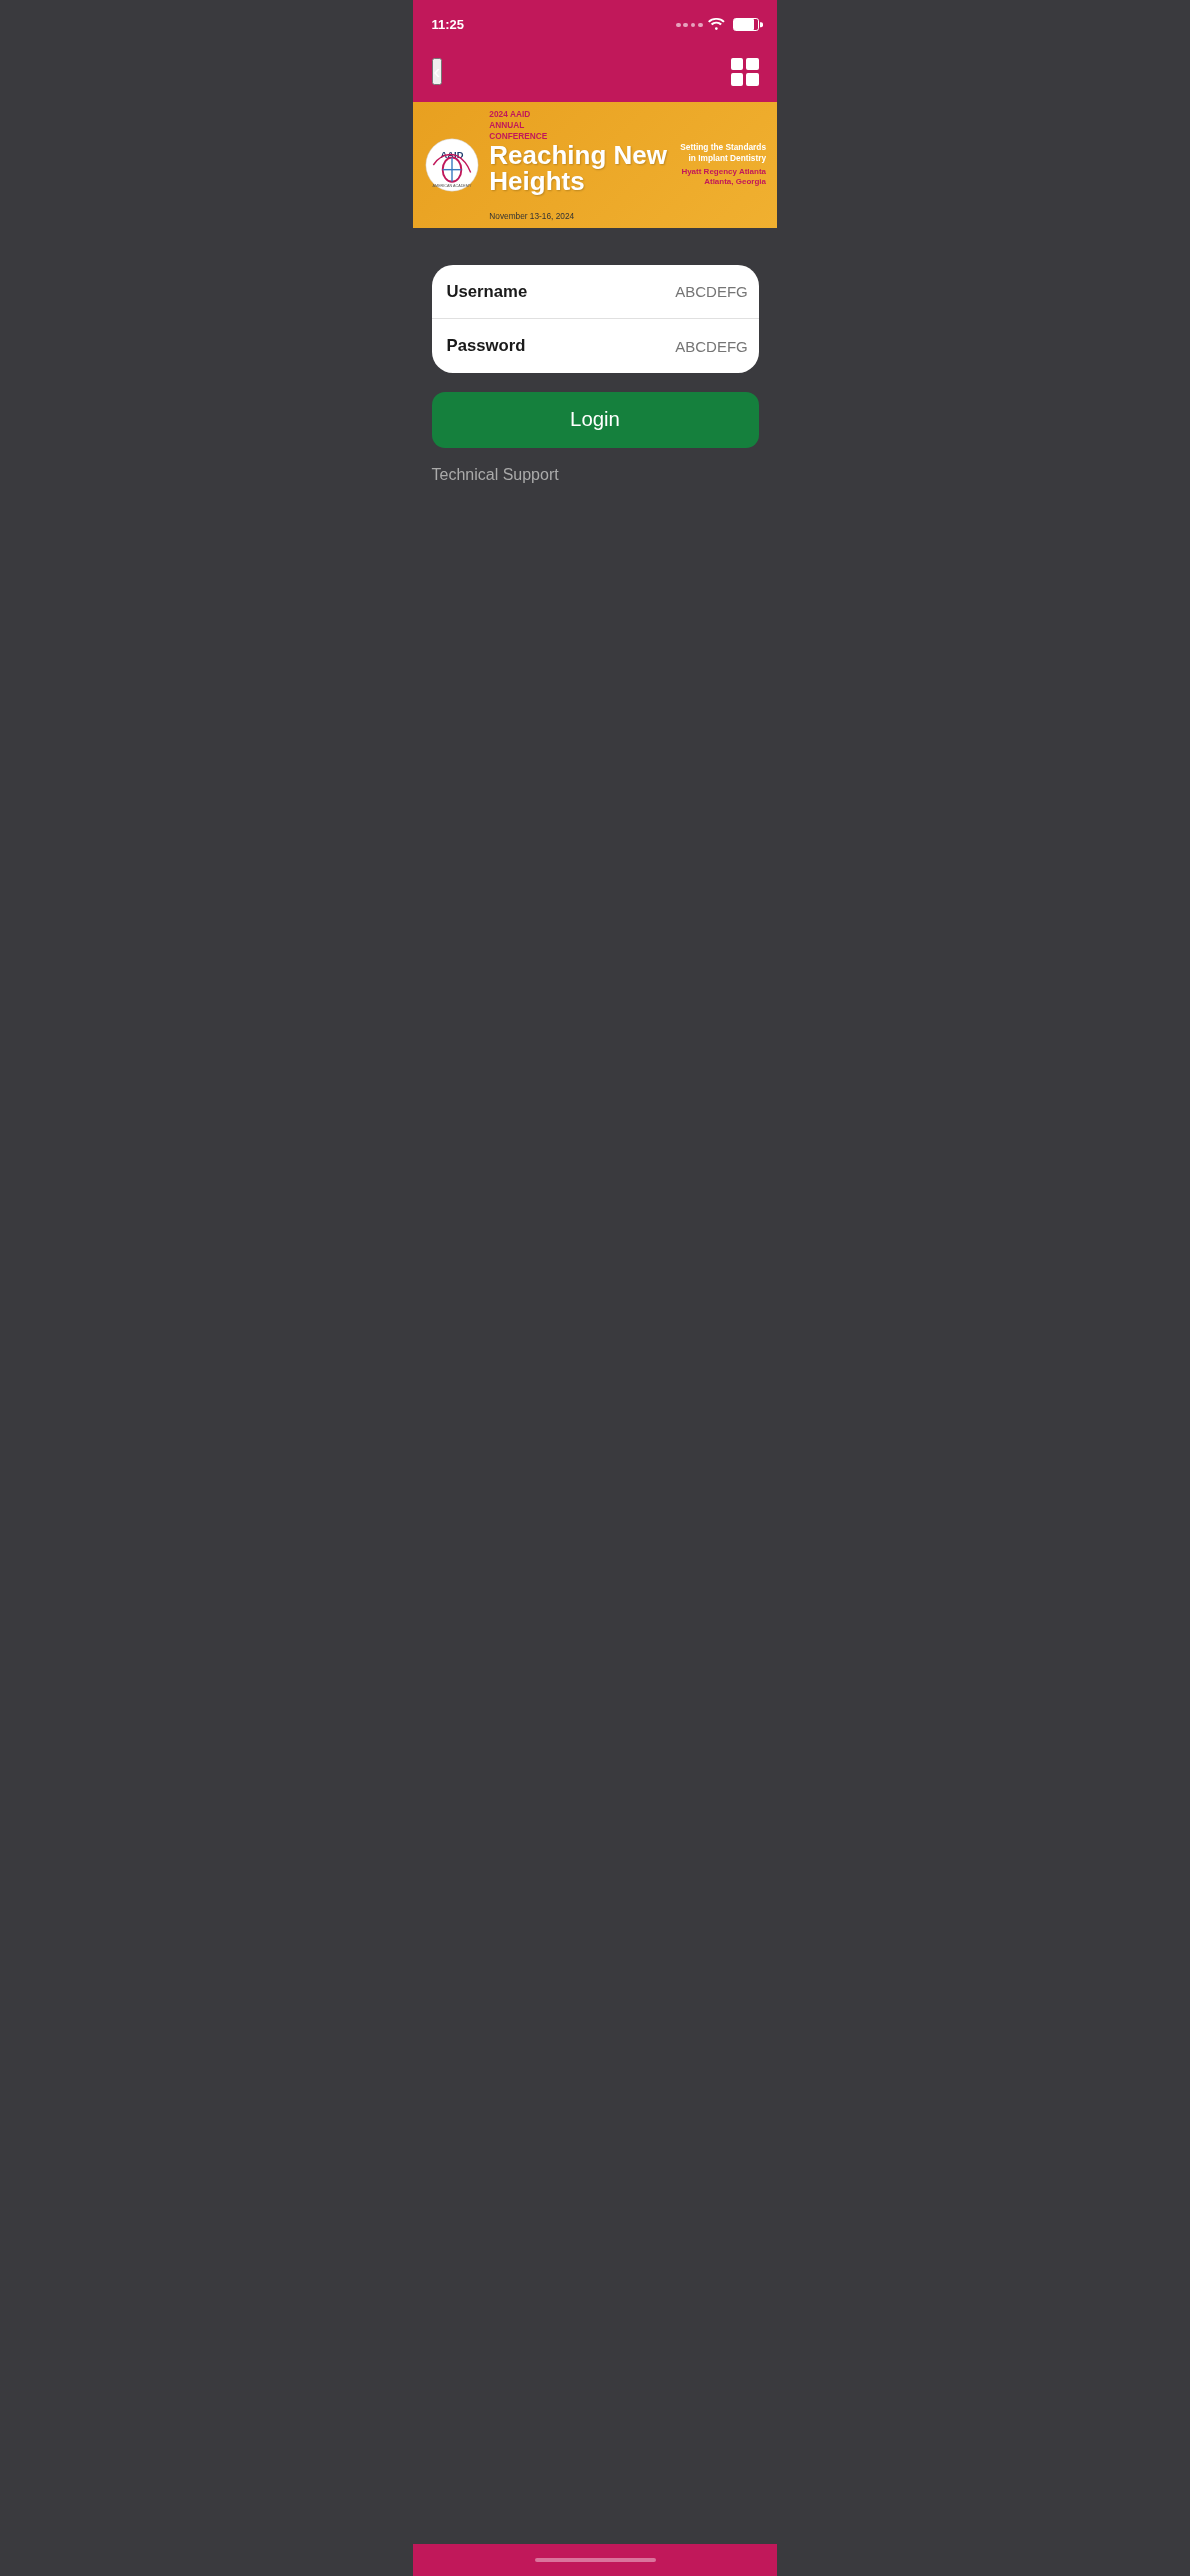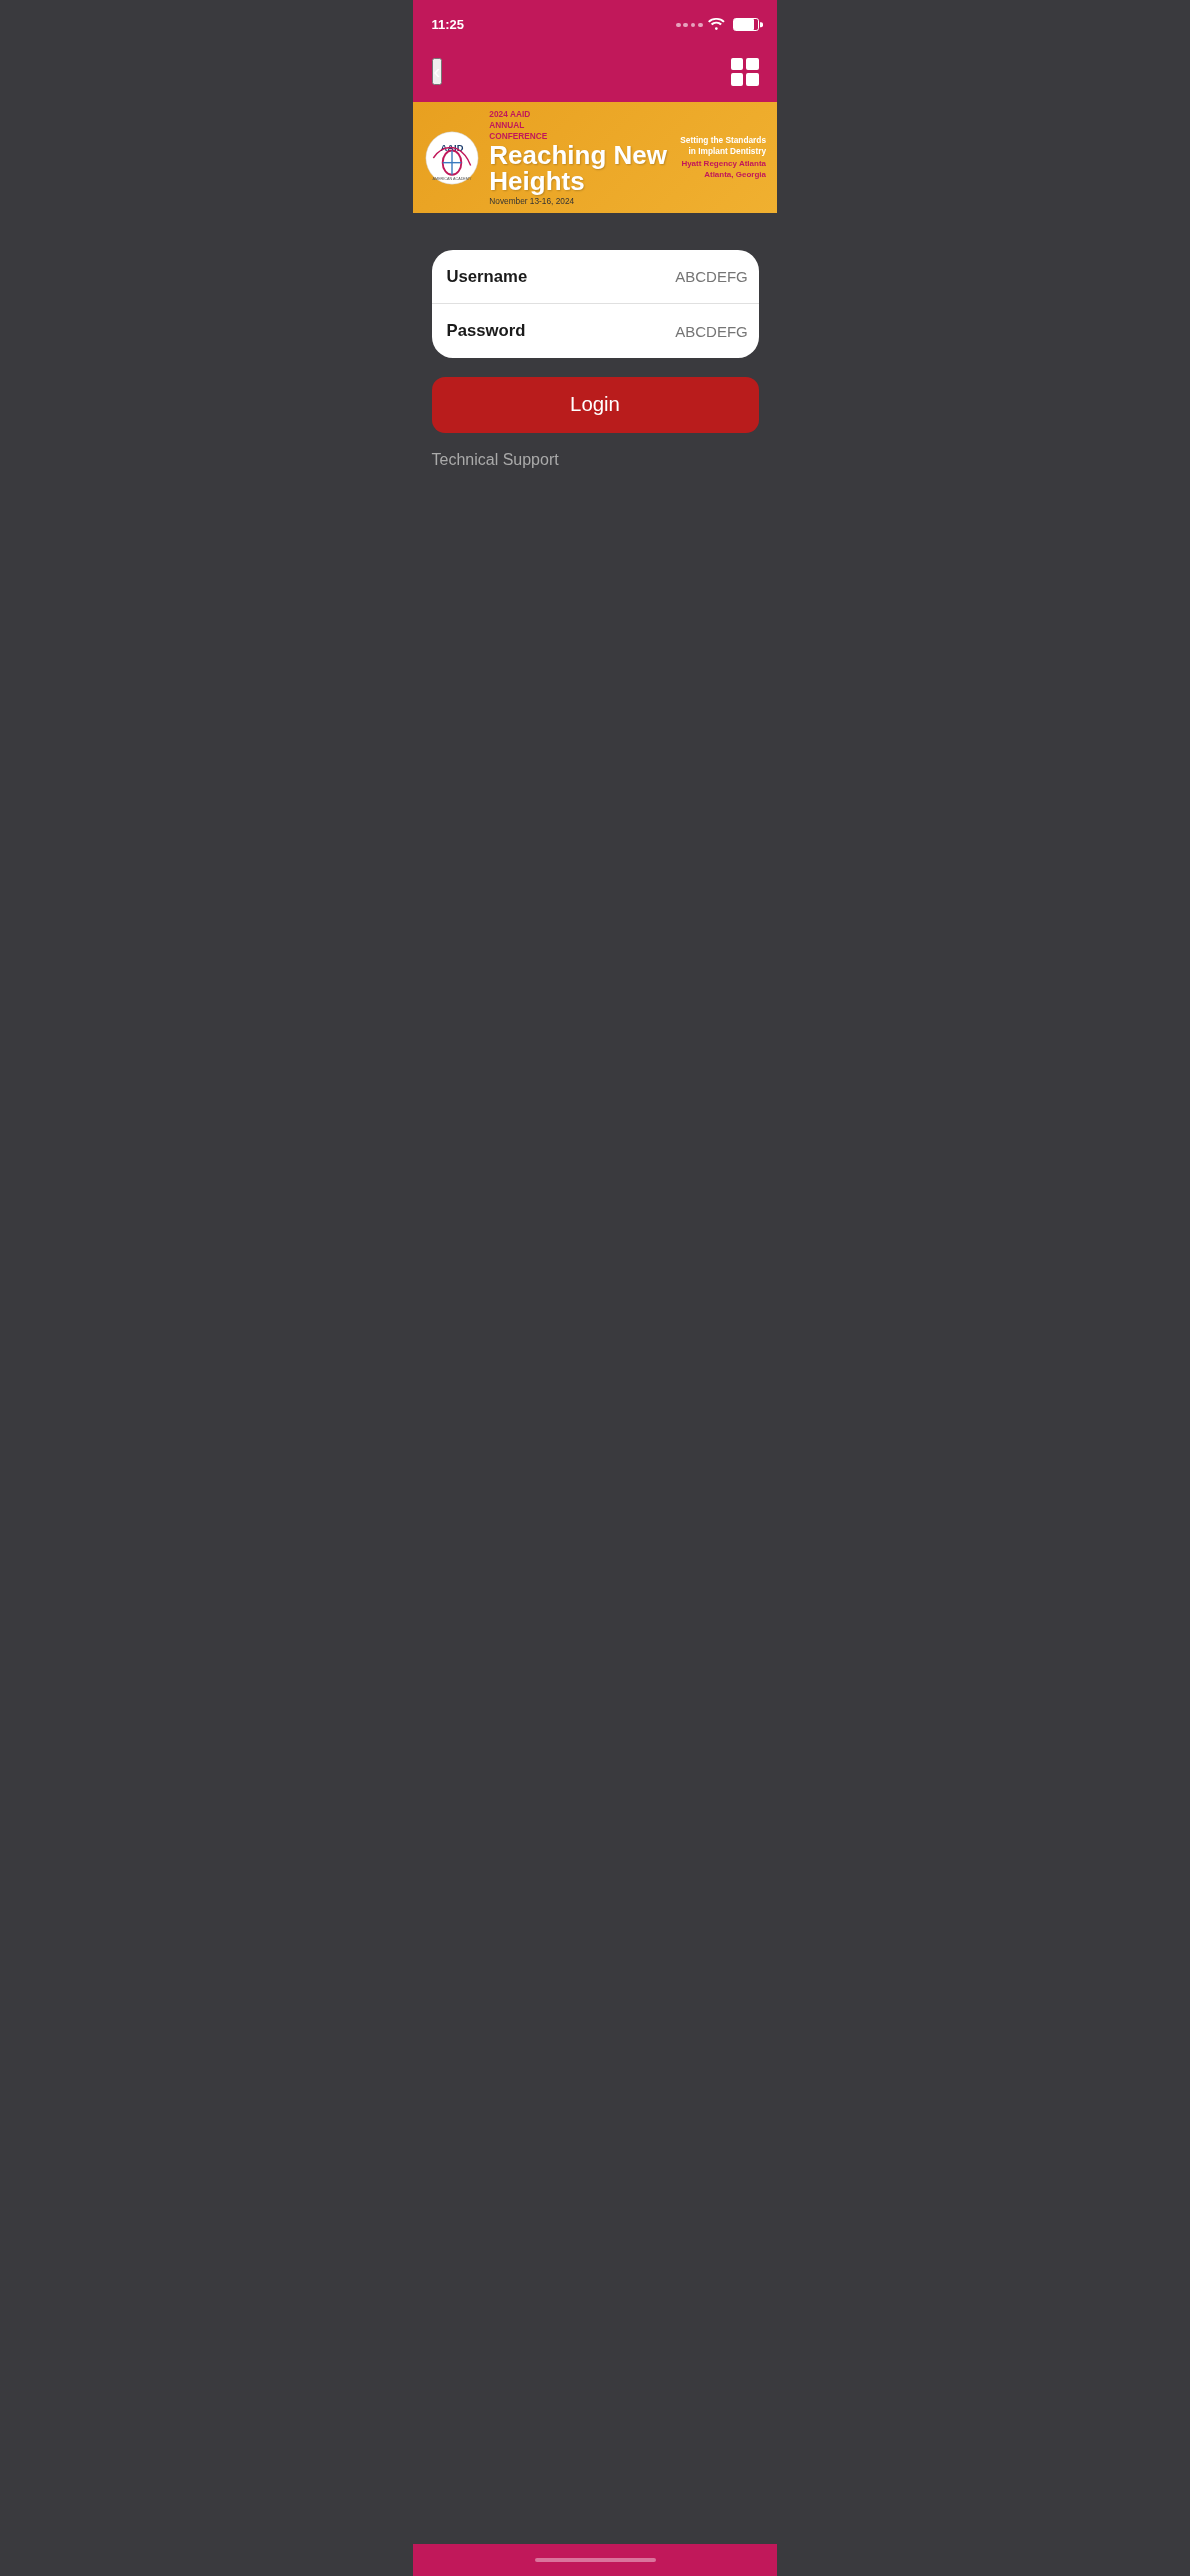--- a/index.html
+++ b/index.html
@@ -156,21 +156,21 @@
       font-size: 26px;
       font-weight: 900;
       line-height: 1;
       text-shadow: 0.9px 0.9px 1.9px rgba(0,0,0,0.2);
     }
 
     .banner-date {
       color: #333;
       font-size: 8.3px;
       font-weight: 500;
-      margin-top: 2px;
+      margin-top: 17px;
     }
 
     .banner-right {
       flex-shrink: 0;
       text-align: right;
     }
 
     .banner-tagline {
       color: white;
       font-size: 8.3px;
@@ -225,21 +225,21 @@
       font-size: 15px;
       color: #999;
       background: transparent;
       padding-left: 9.3px;
       text-align: right;
     }
 
     
     .login-btn {
       width: 100%;
-      background-color: #b91c1c;
+      background-color: #15803d;
       color: white;
       border: none;
       border-radius: 13px;
       height: 56px;
       font-size: 20.4px;
       font-weight: 500;
       cursor: pointer;
       margin-bottom: 18.5px;
     }
 

